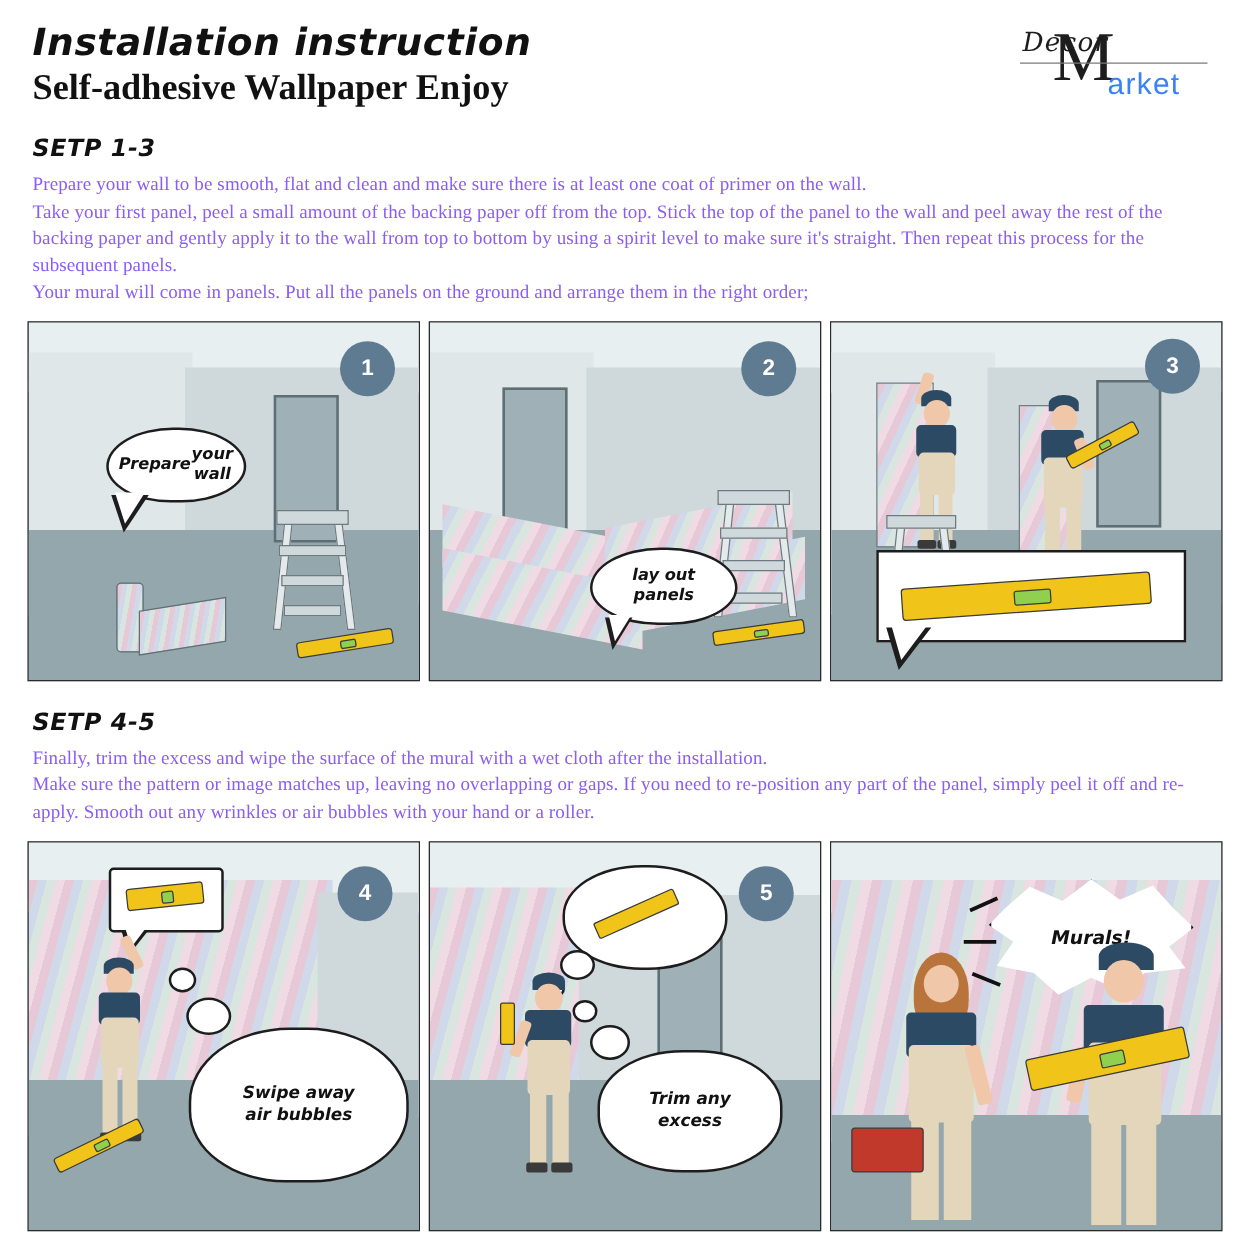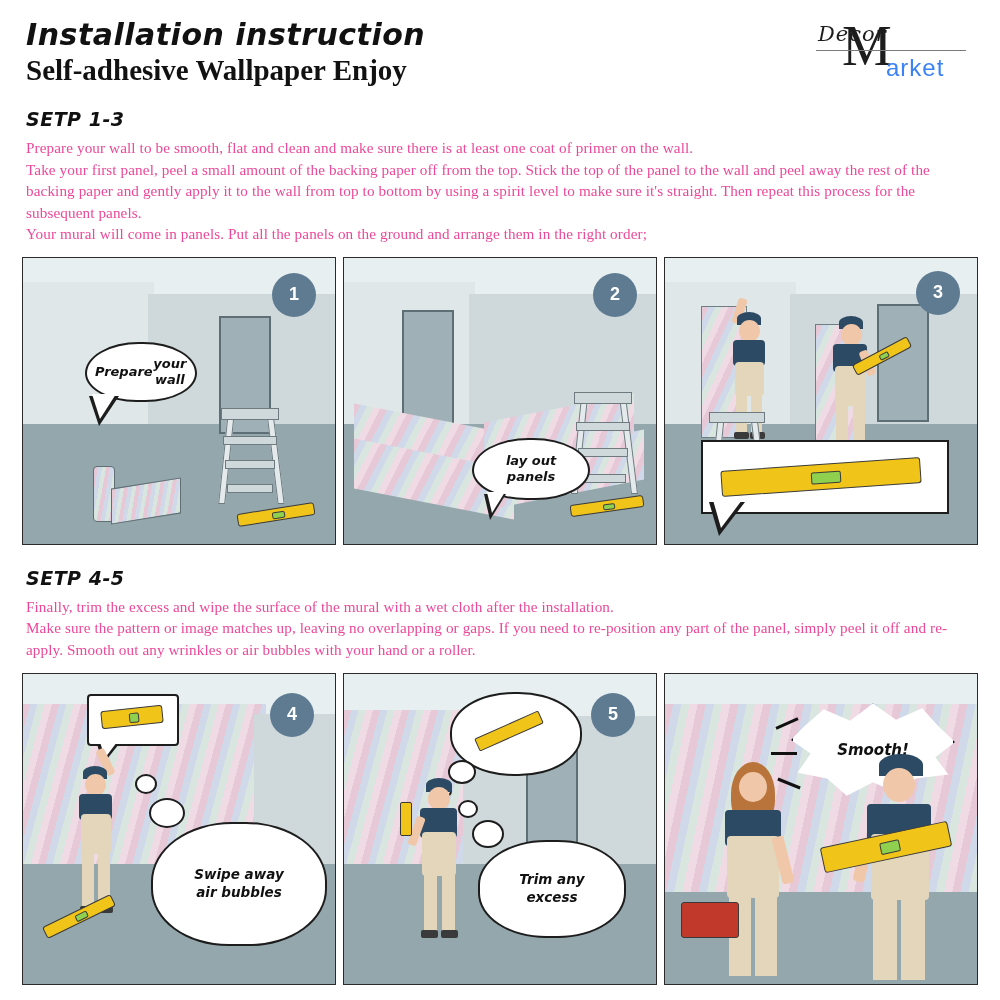--- a/index.html
+++ b/index.html
@@ -82,21 +82,21 @@
     font-weight: bold;
     font-size: 19px;
     letter-spacing: 0.5px;
     color: #111;
     margin: 0 0 7px 26px;
   }
   .step-body {
     font-family: "Liberation Serif", serif;
     font-size: 15.2px;
     line-height: 1.42;
-    color: #ec4899;
+    color: #8b5cf6;
     margin: 0 26px 0 26px;
     letter-spacing: 0.1px;
   }
   .step-body p { margin: 0; }
 
   
   .row {
     display: flex;
     gap: 7px;
     padding: 0 22px;
@@ -495,21 +495,21 @@
       <div class="cloud-lobe" style="left:128px; top:146px; width:32px; height:28px;"></div>
       <div class="cloud-lobe" style="left:114px; top:126px; width:20px; height:18px;"></div>
     </div>
 
     <div class="panel">
       <div class="ceiling"></div>
       <div style="position:absolute;left:0;top:30px;width:100%;height:210px;background:repeating-linear-gradient(102deg,#e7c8d6 0 8px,#cfd9ea 8px 16px,#d9e6e0 16px 24px,#f0dbe4 24px 32px);"></div>
       <div class="floor" style="height:92px;"></div>
 
       <div class="burst" style="left:126px; top:28px; width:164px; height:96px;">
-        <span>Smooth!</span>
+        <span>Murals!</span>
       </div>
       <div style="position:absolute;left:110px;top:48px;width:24px;height:3px;background:#111;transform:rotate(-24deg);"></div>
       <div style="position:absolute;left:106px;top:78px;width:26px;height:3px;background:#111;"></div>
       <div style="position:absolute;left:112px;top:108px;width:24px;height:3px;background:#111;transform:rotate(22deg);"></div>
 
       <div class="person" style="left:42px; top:88px; width:104px; height:220px;">
         <div class="p-hair" style="left:24px; top:0px;  width:44px; height:64px;"></div>
         <div class="p-head" style="left:32px; top:10px; width:28px; height:30px;"></div>
         <div class="p-shirt" style="left:18px; top:48px; width:56px; height:36px;"></div>
         <div class="p-body" style="left:20px; top:74px; width:52px; height:62px;"></div>

